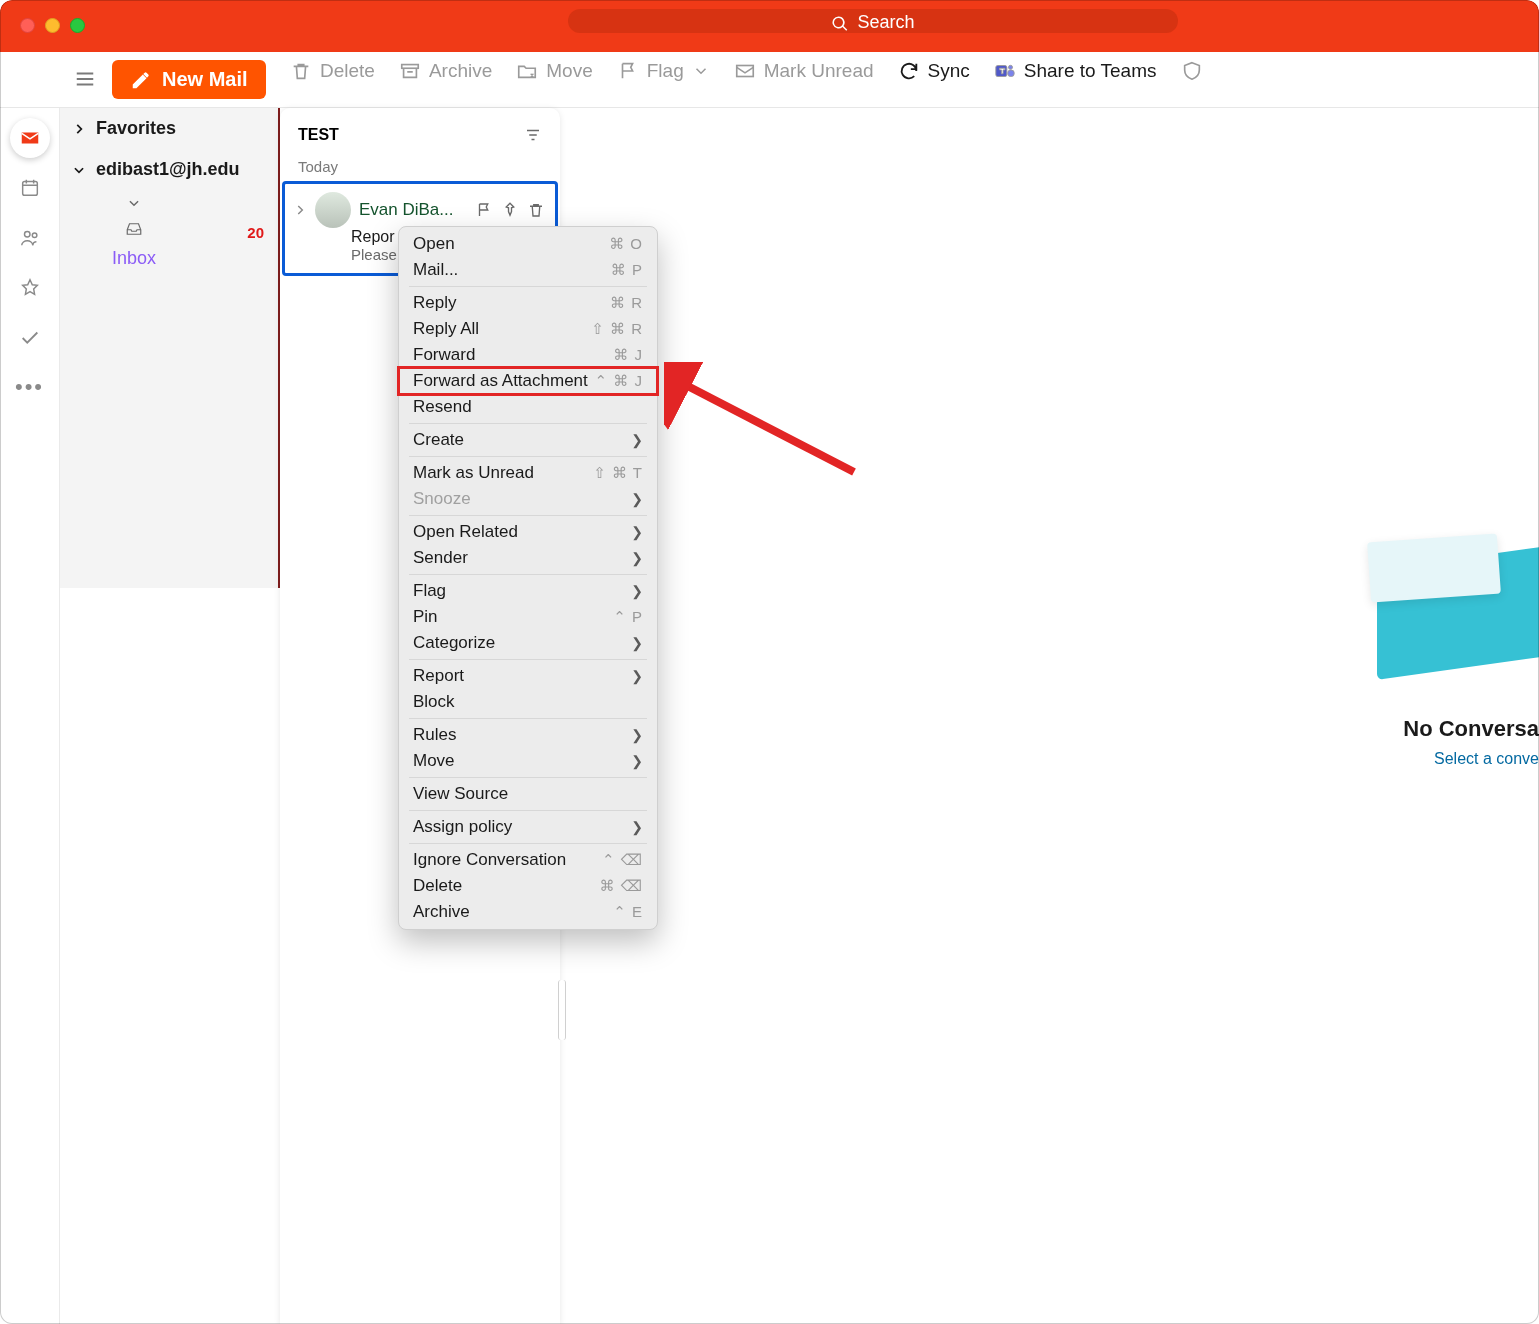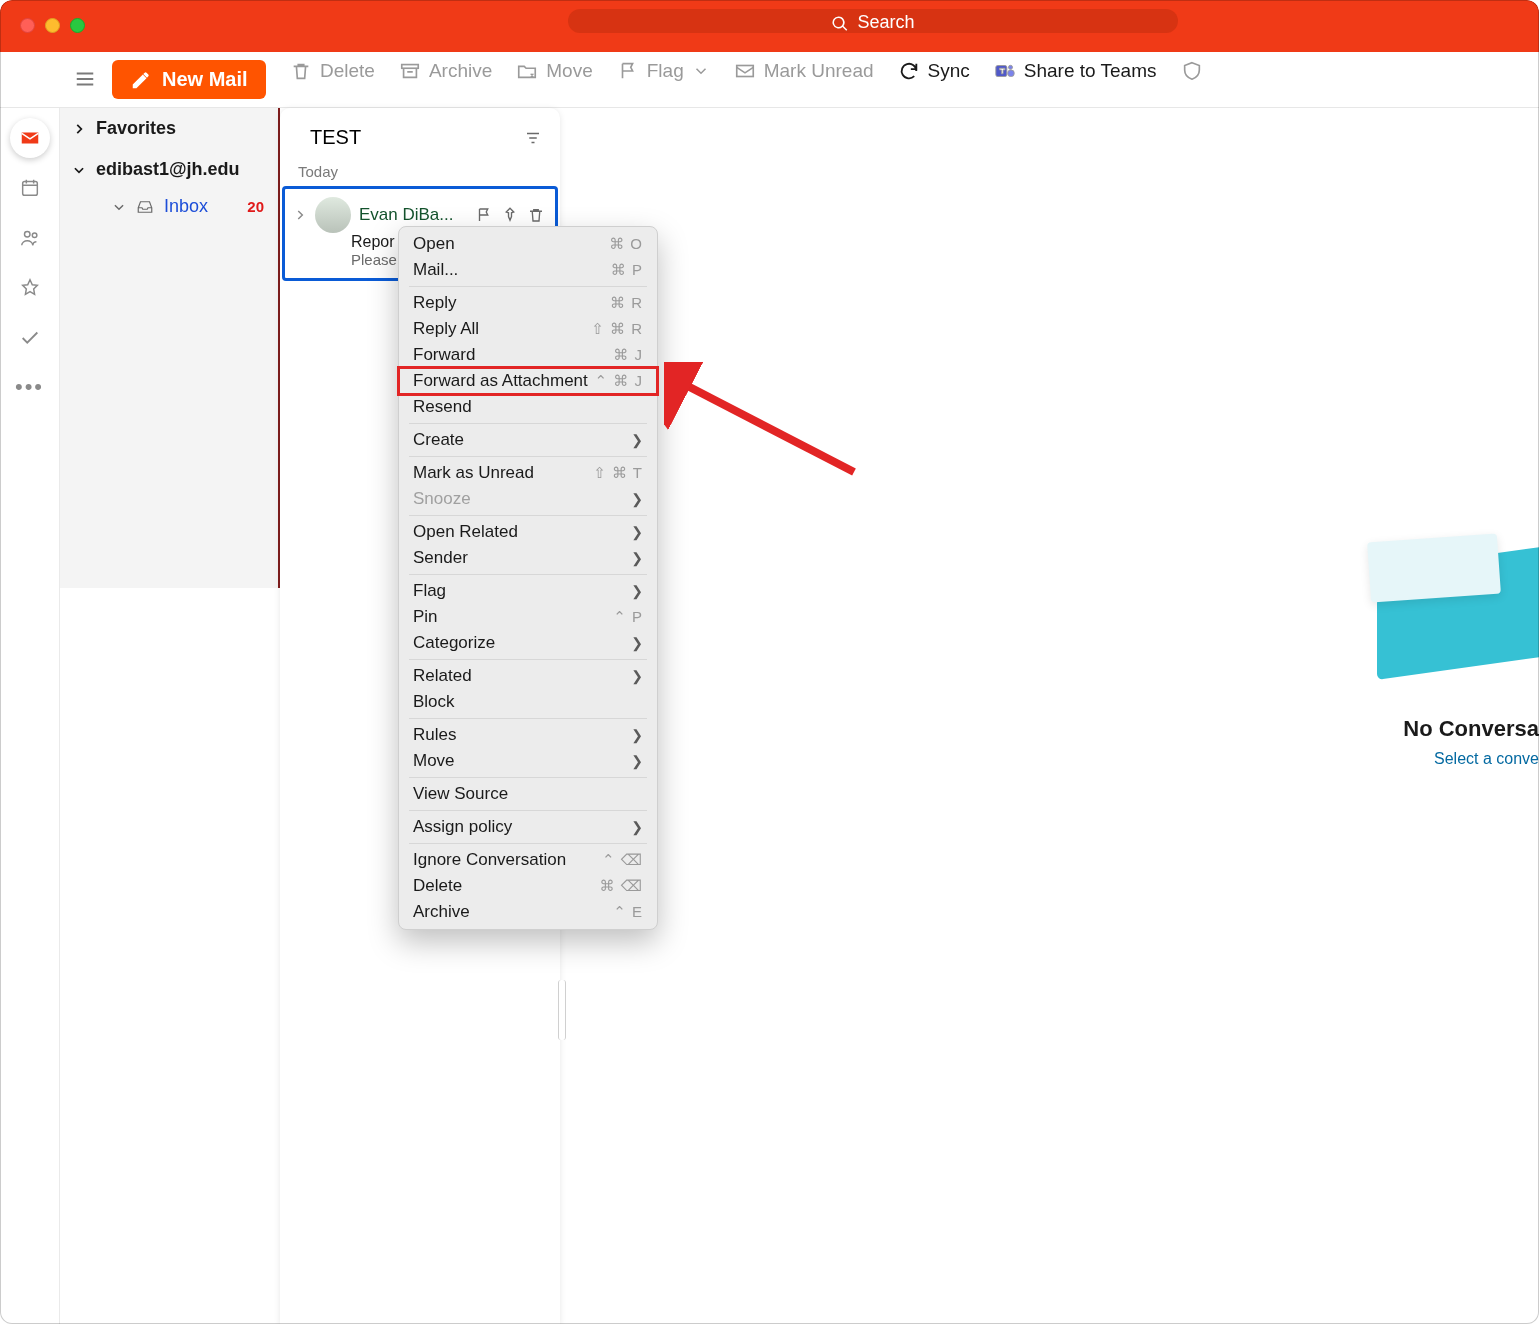--- a/index.html
+++ b/index.html
@@ -86,34 +86,34 @@
     .rail-item.active .bg{background:#fff;border-radius:50%;box-shadow:0 2px 6px rgba(0,0,0,0.2);width:40px;height:40px;display:flex;align-items:center;justify-content:center;}
     .rail-more{font-size:22px;letter-spacing:2px;color:#8a8a8a;text-align:center;margin-top:16px;}
     
     .folders{
       position:absolute;left:60px;top:108px;width:220px;height:480px;
       background:#f4f4f4;border-right:2px solid #7f1d1d;
       font-size:18px;
     }
     .fold-row{display:flex;align-items:center;padding:10px 12px;gap:10px;color:#1a1a1a;font-weight:700;}
     .fold-row.sub{font-weight:600;}
-    .fold-inbox{padding-left:30px;font-weight:400;color:#1d4ed8;display:flex;align-items:center;gap:10px;}
+    .fold-inbox{padding-left:30px;font-weight:400;color:#8b5cf6;display:flex;align-items:center;gap:10px;flex-direction:column;}
     .fold-inbox-row{display:flex;align-items:center;justify-content:space-between;padding:6px 14px 6px 22px;}
     .count{color:#e01919;font-weight:600;font-size:15px;}
     .chev{width:14px;height:14px;}
     
     .listpane{
       position:absolute;left:280px;top:108px;width:280px;height:1216px;
       background:#fff; border-radius:10px 10px 0 0; box-shadow:0 1px 6px rgba(0,0,0,0.1);
     }
     .list-header{
       display:flex;align-items:center;justify-content:space-between;
       padding:18px 18px 10px 18px;
     }
-    .list-header h2{font-size:20px;font-weight:400;margin-left:12px;}
+    .list-header h2{font-size:16px;font-weight:700;}
     .date-sep{padding:4px 18px 6px;color:#7a7a7a;font-size:15px;}
     .msg{
       border:3px solid #0a5bd6; border-radius:4px; margin:0 2px;
       padding:8px 10px 10px 8px;
     }
     .msg-top{display:flex;align-items:center;gap:8px;}
     .exp{color:#8a8a8a;}
     .avatar{width:36px;height:36px;border-radius:50%;background:linear-gradient(#dfe9df,#b9c2b9);}
     .sender{font-size:17px;font-weight:500;color:#14532d;}
     .msg-actions{margin-left:auto;display:flex;gap:8px;color:#6a6a6a;}
@@ -429,21 +429,21 @@
   <div class="ctx-item">
       <span>Pin</span>
       <span class="ctx-key">⌃ P</span>
     </div>
   <div class="ctx-item">
       <span>Categorize</span>
       <span class="ctx-arrow">❯</span>
     </div>
   <hr>
   <div class="ctx-item">
-      <span>Related</span>
+      <span>Report</span>
       <span class="ctx-arrow">❯</span>
     </div>
   <div class="ctx-item">
       <span>Block</span>
     </div>
   <hr>
   <div class="ctx-item">
       <span>Rules</span>
       <span class="ctx-arrow">❯</span>
     </div>

